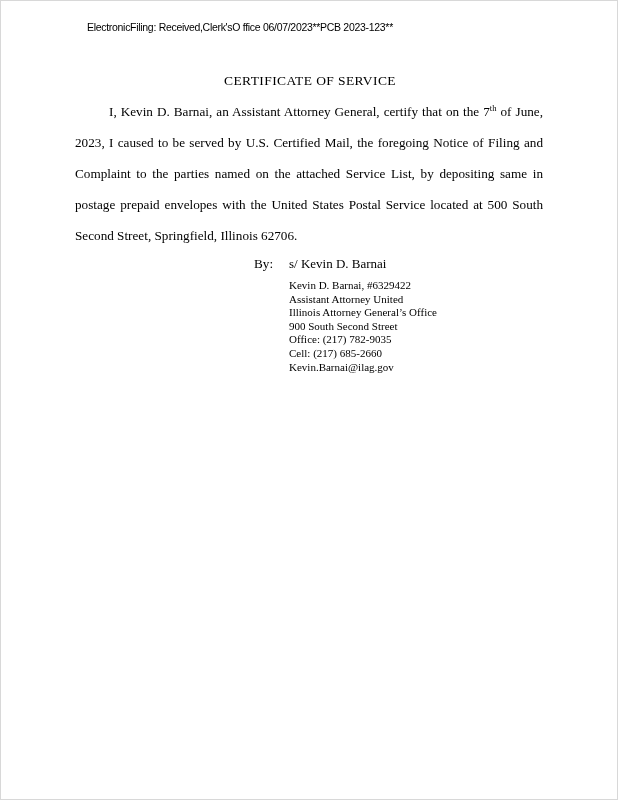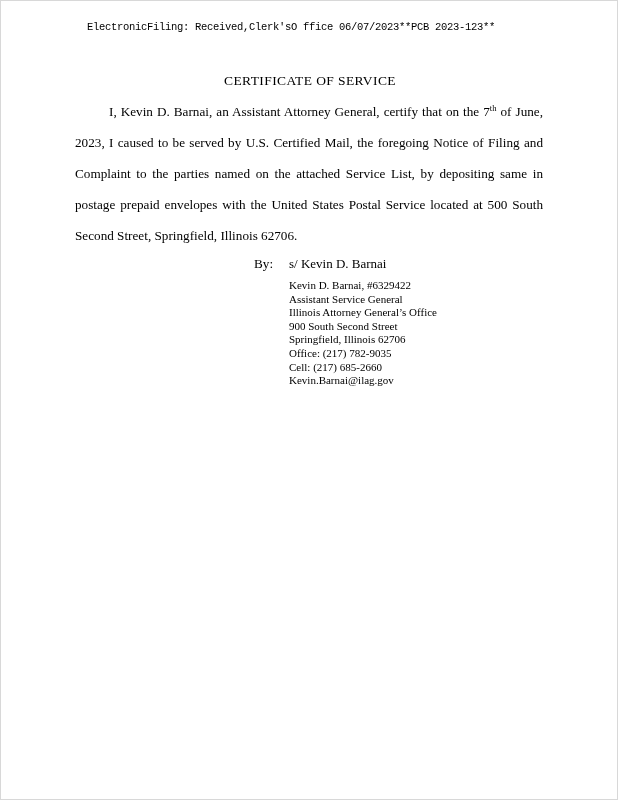--- a/index.html
+++ b/index.html
@@ -22,21 +22,21 @@
     width: 618px;
     height: 800px;
     background: #ffffff;
     border: 1px solid #d8d8d8;
     box-sizing: border-box;
   }
   .efile-stamp {
     position: absolute;
     left: 86px;
     top: 20px;
-    font-family: Liberation Mono, monospace;
+    font-family: Liberation Sans, sans-serif;
     font-size: 10.5px;
     letter-spacing: -0.3px;
     white-space: nowrap;
     color: #000;
   }
   .title {
     position: absolute;
     left: 0;
     top: 72px;
     width: 618px;
@@ -115,22 +115,21 @@
 
   <div class="sig-block">
     <div class="sig-row">
       <span class="sig-by">By:</span>
       <span class="sig-name">s/ Kevin D. Barnai</span>
     </div>
   </div>
 
   <div class="sig-lines">
     <div>Kevin D. Barnai, #6329422</div>
-    <div>Assistant Service General</div>
+    <div>Assistant Attorney United</div>
     <div>Illinois Attorney General’s Office</div>
     <div>900 South Second Street</div>
-    <div>Springfield, Illinois 62706</div>
     <div>Office: (217) 782-9035</div>
     <div>Cell: (217) 685-2660</div>
     <div>Kevin.Barnai@ilag.gov</div>
   </div>
 
 </div>
 
 </body></html>

